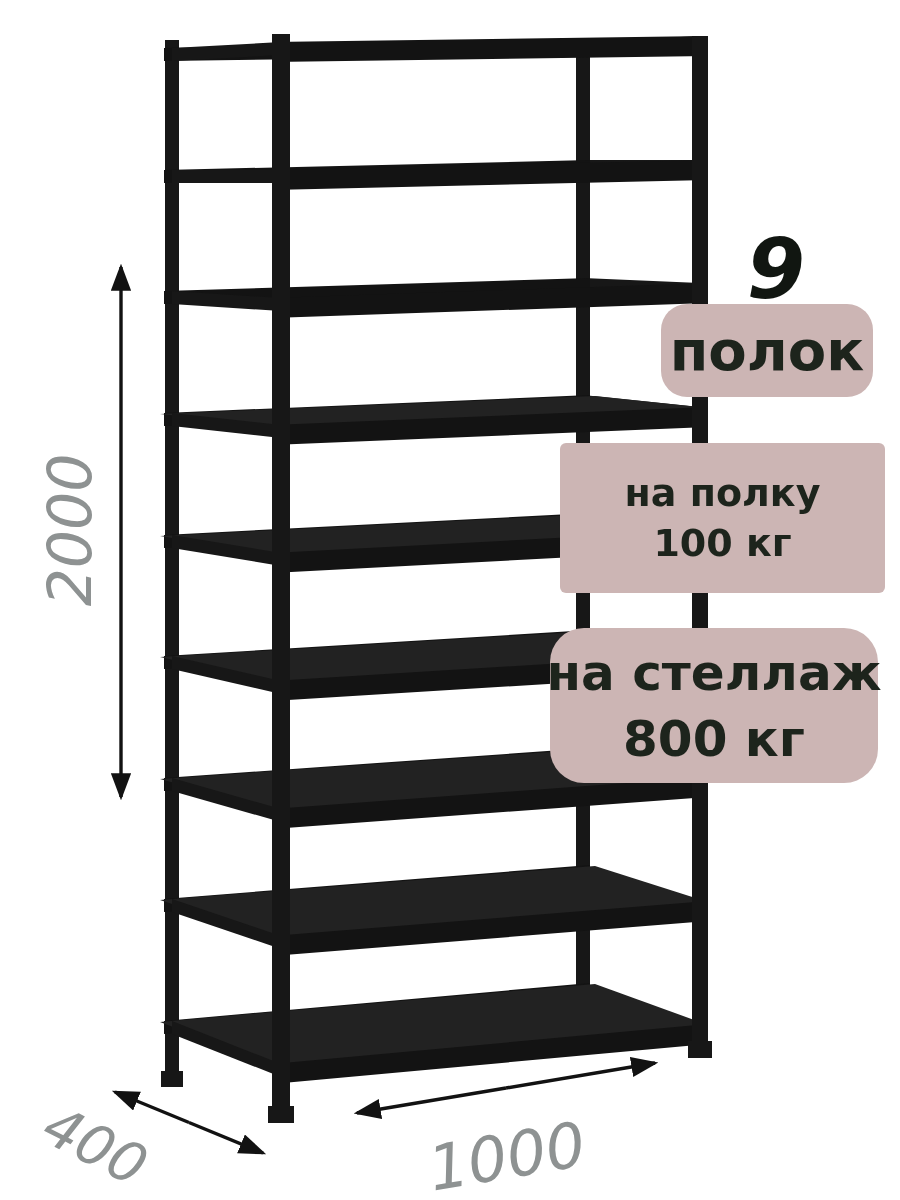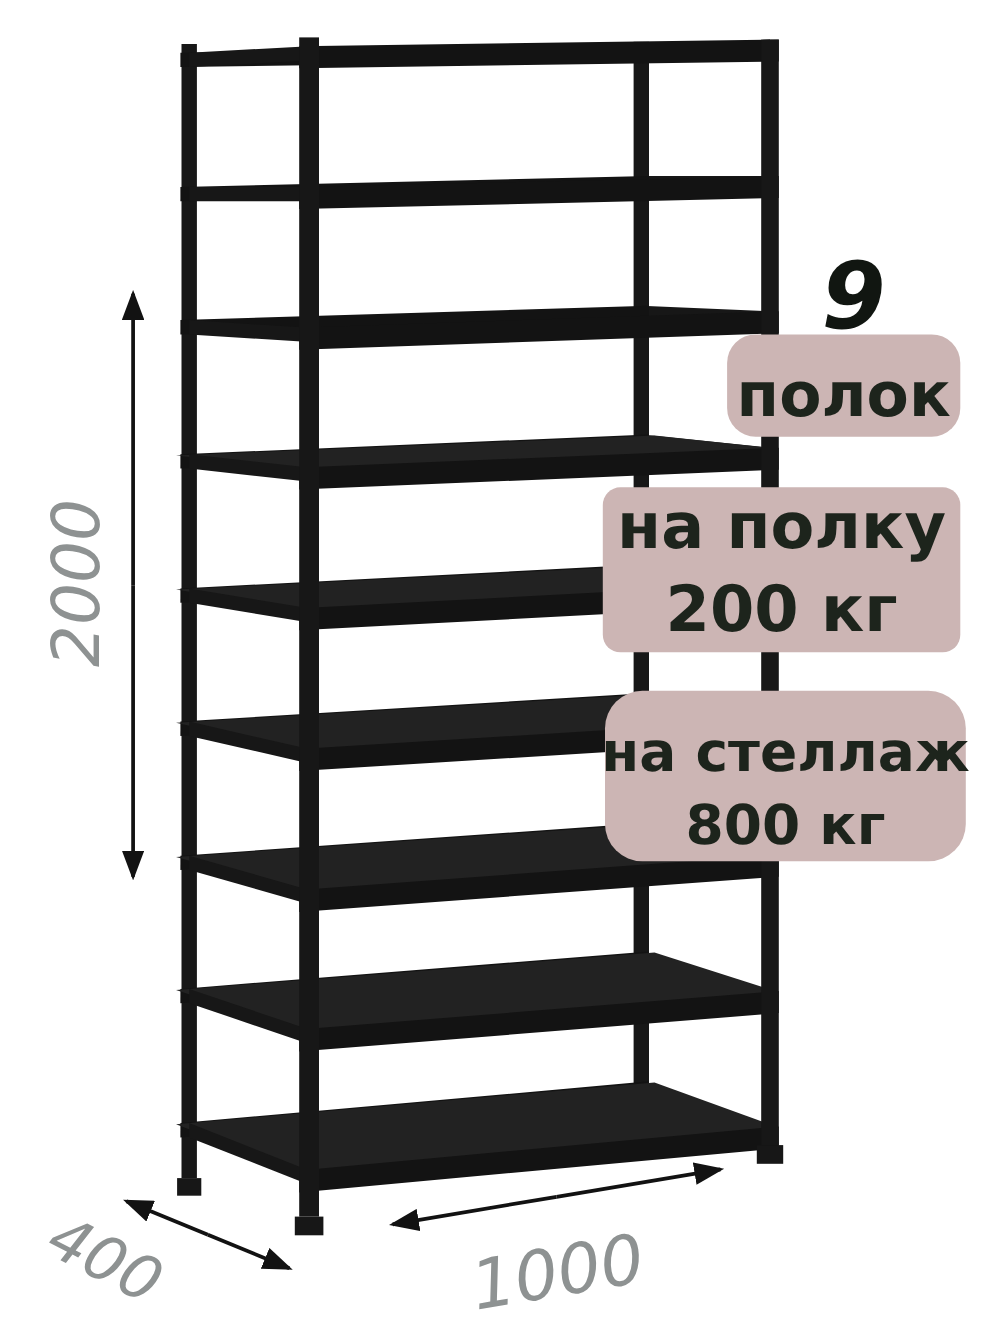--- a/index.html
+++ b/index.html
@@ -12,26 +12,26 @@
   .dim-label {
     position:absolute; color:var(--dim,#8e9292); font-style:italic;
     white-space:nowrap; line-height:1; user-select:none;
   }
   .count-number {
     position:absolute; color:var(--count,#121712); font-weight:bold; font-style:italic;
     white-space:nowrap; line-height:1;
   }
   .badge {
     position:absolute; background:var(--badge-bg,#ccb5b4); color:var(--badge-text,#1d241c);
-    display:flex; flex-direction:column; align-items:center; justify-content:flex-end;
+    display:flex; flex-direction:column; align-items:center; justify-content:center;
     font-weight:bold; text-align:center; line-height:1.32; letter-spacing:0px;
   }
   .badge .line { white-space:nowrap; }
   .badge-shelves { left:661px; top:304px; width:212px; height:93px; border-radius:26px; font-size:56px; }
-  .badge-shelf-load { left:548px; top:443px; width:325px; height:150px; border-radius:16px; font-size:58px; }
+  .badge-shelf-load { left:560px; top:443px; width:325px; height:150px; border-radius:6px; font-size:38px; }
   .badge-rack-load { left:550px; top:628px; width:328px; height:155px; border-radius:34px; font-size:50px; }
   .label-height { left:70px; top:530px; font-size:60px; transform:translate(-50%,-50%) rotate(-90deg); }
   .label-depth  { left:95px; top:1146px; font-size:56px; transform:translate(-50%,-50%) rotate(27deg); }
   .label-width  { left:507px; top:1157px; font-size:62px; transform:translate(-50%,-50%) rotate(-9.5deg); }
   .count-number { left:776px; top:269px; font-size:84px; transform:translate(-50%,-50%); }
 </style>
 </head>
 <body>
 
 <div class="stage" style="--bg: #ffffff; --badge-bg: #ccb5b4; --badge-text: #1d241c; --count: #111611; --dim: #8e9292;">
@@ -106,21 +106,21 @@
   <div class="dim-label label-width">1000</div>
 
   <div class="count-number">9</div>
 
   <div class="badge badge-shelves">
     <span class="line">полок</span>
   </div>
 
   <div class="badge badge-shelf-load">
     <span class="line">на полку</span>
-    <span class="line">200 кг</span>
+    <span class="line">100 кг</span>
   </div>
 
   <div class="badge badge-rack-load">
     <span class="line">на стеллаж</span>
     <span class="line">800 кг</span>
   </div>
 
 </div>
 
 </body></html>

